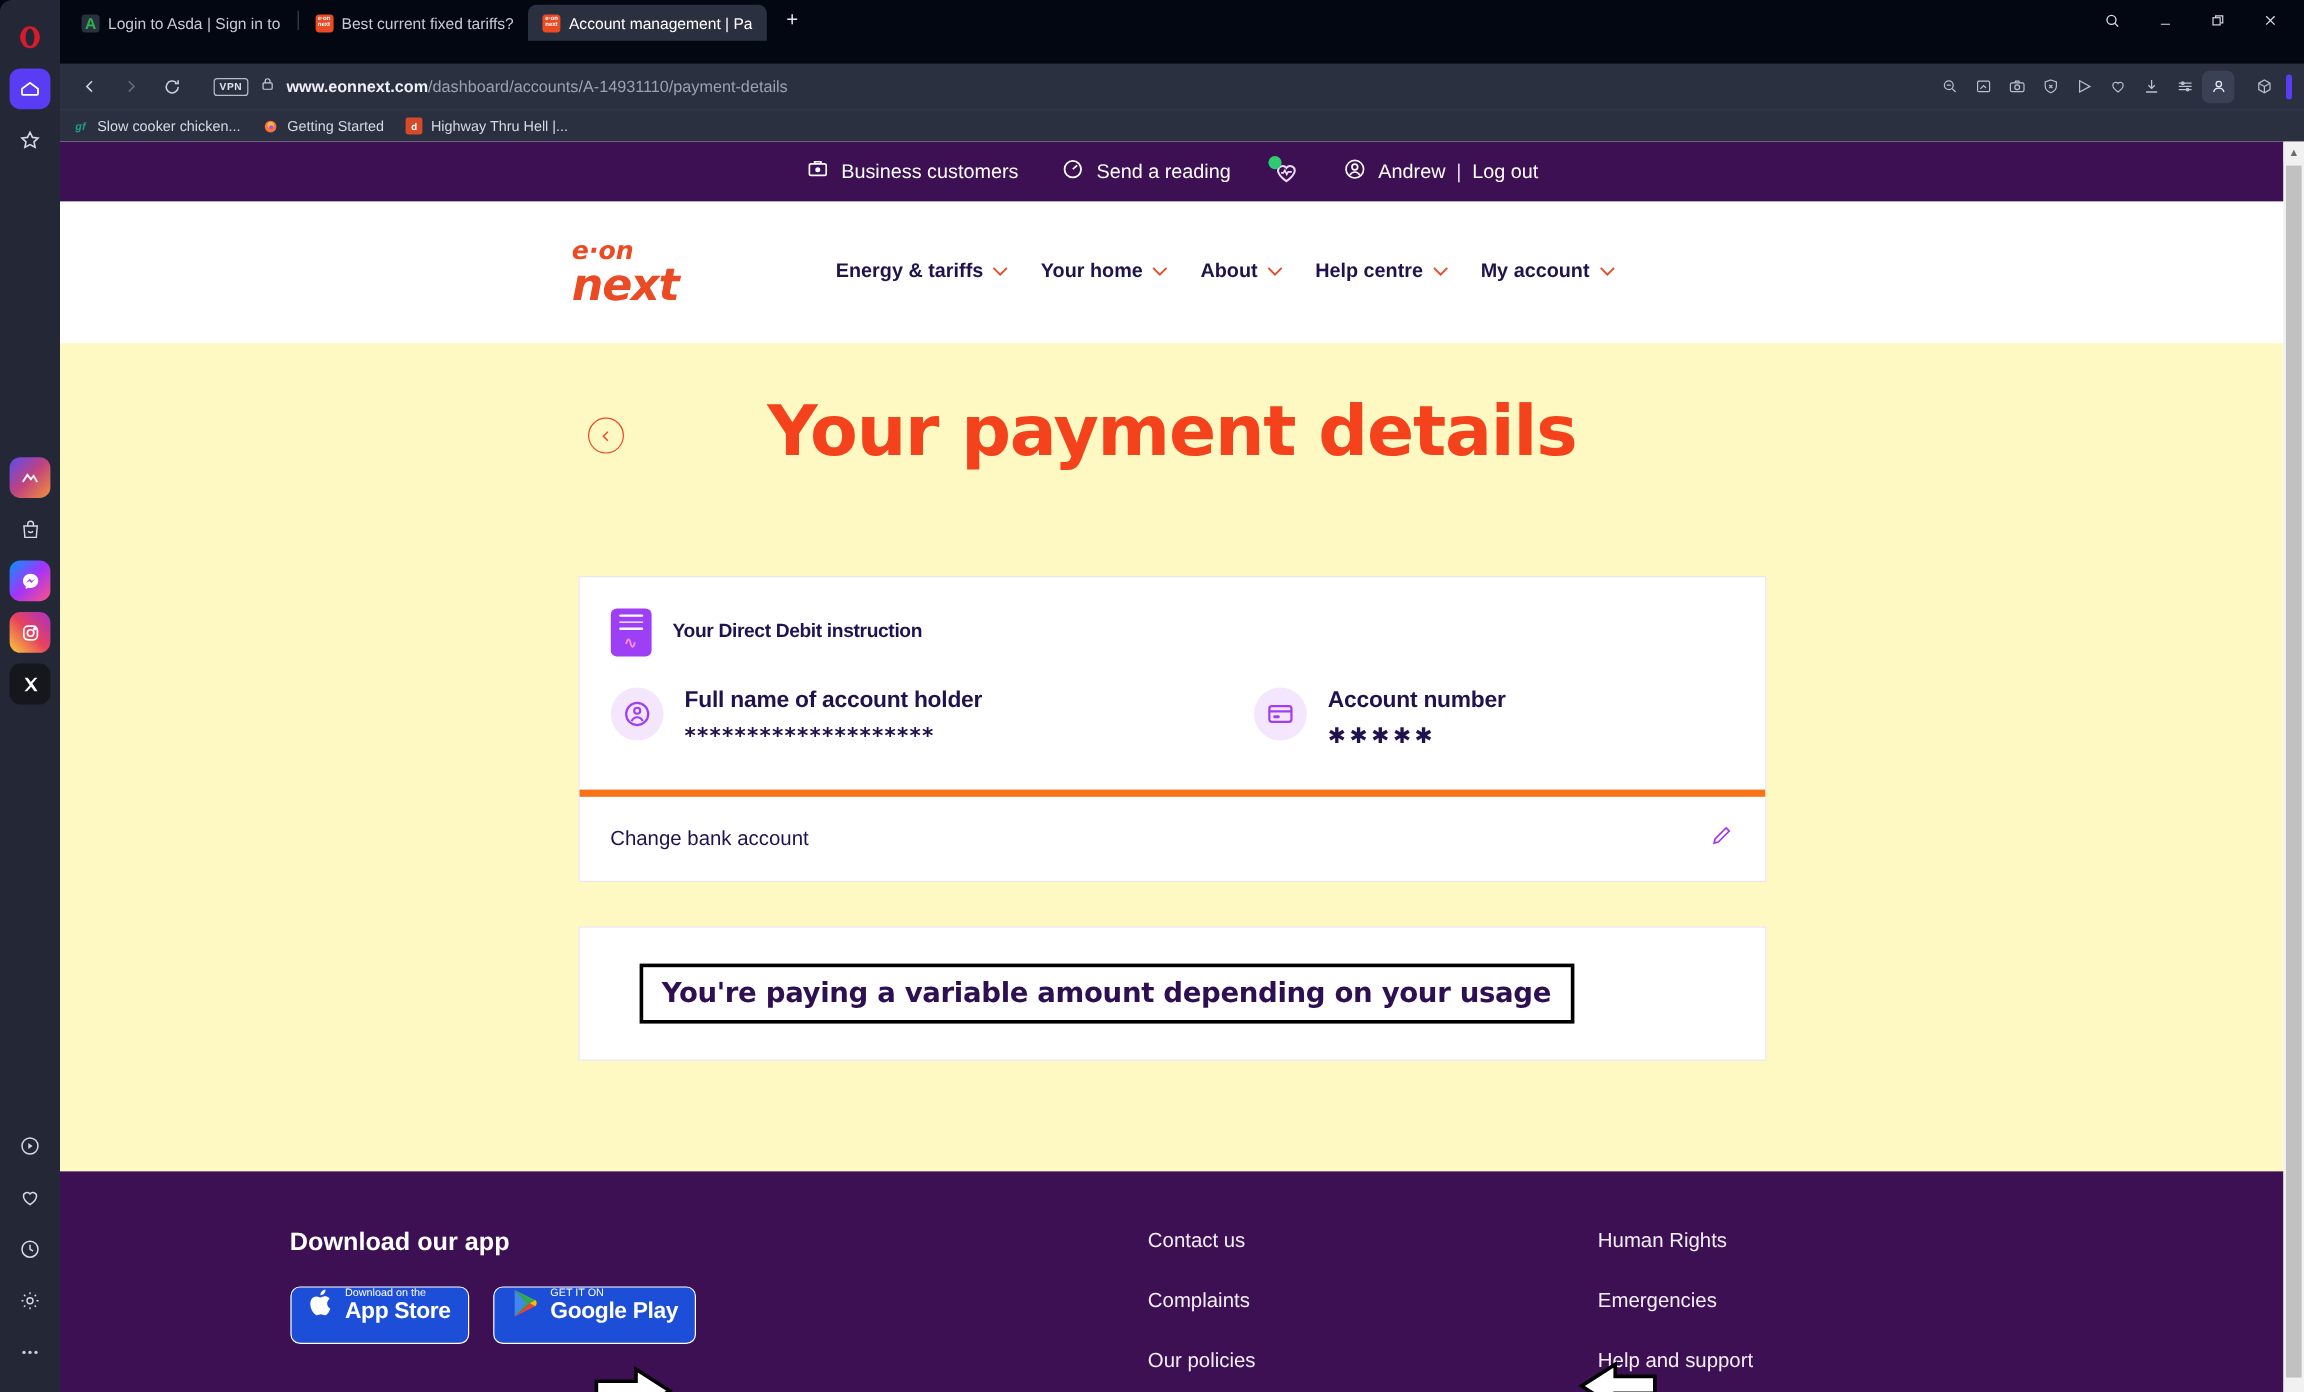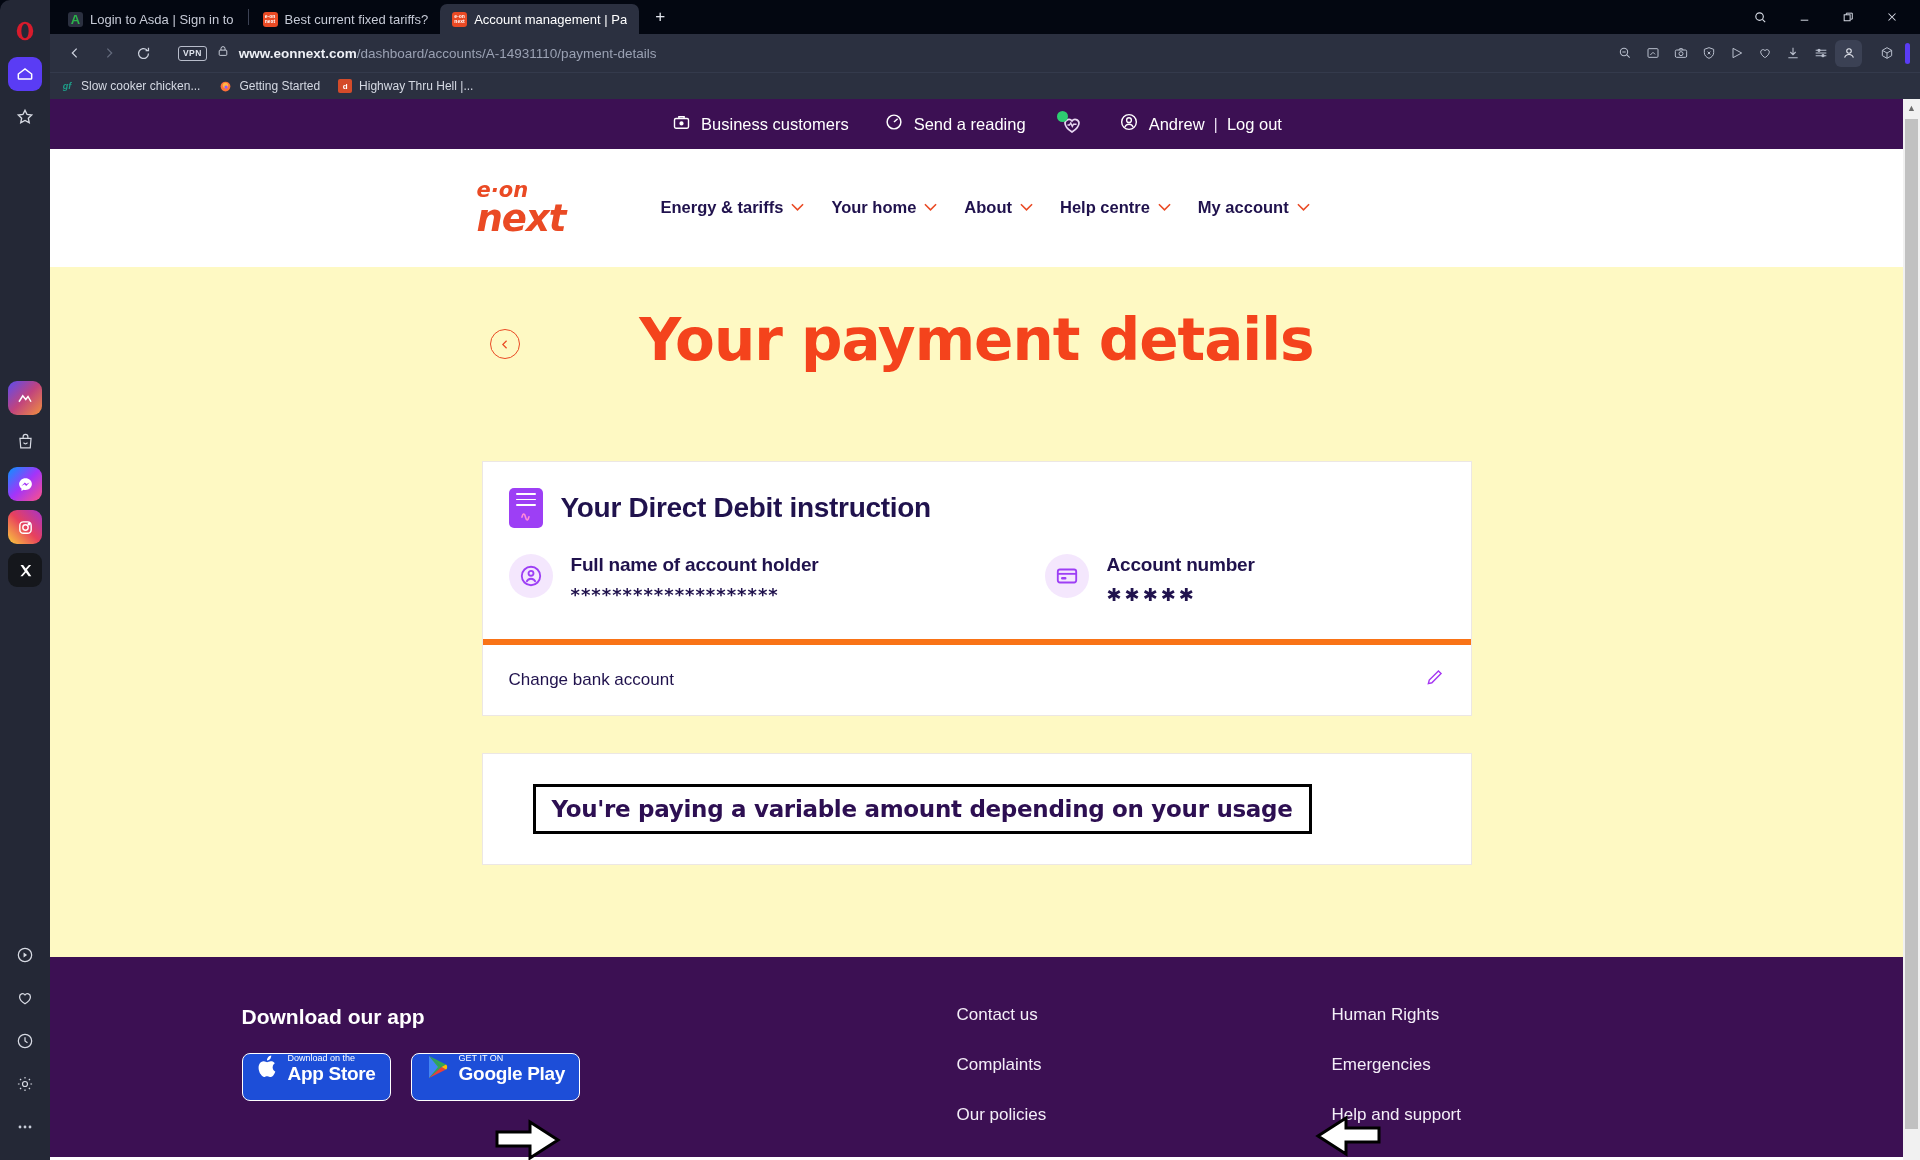--- a/index.html
+++ b/index.html
@@ -56,21 +56,21 @@
   }
   .winctl { margin-left: auto; display: flex; align-items: center; gap: 0; align-self: center; }
   .winctl span {
     width: 44px; height: 30px; display: flex; align-items: center; justify-content: center;
     color: #d8dce6;
   }
 
   
   .addrbar {
     height: 38px; background: #2b3040; display: flex; align-items: center;
-    padding: 0 10px; gap: 4px;
+    padding: 0 10px; gap: 4px; margin-top: 19px;
   }
   .nav-btn {
     width: 30px; height: 30px; display: flex; align-items: center; justify-content: center;
     color: #cdd2de; border-radius: 6px;
   }
   .nav-btn.dim { color: #646b7d; }
   .urlfield {
     flex: 1 1 auto; height: 30px; display: flex; align-items: center; gap: 9px;
     padding: 0 10px; margin-left: 6px; min-width: 0;
   }
@@ -136,21 +136,21 @@
   .nav-inner { width: 1000px; margin: 0 auto; display: flex; align-items: center; gap: 0; }
   .logo { width: 112px; flex: 0 0 112px; }
   .logo .eon {
     color: #ea4a24; font-family: "DejaVu Sans", sans-serif; font-weight: bold;
     font-size: 21px; font-style: italic; line-height: 1;
   }
   .logo .next {
     color: #ea4a24; font-family: "DejaVu Sans", sans-serif; font-weight: bold;
     font-size: 37px; font-style: italic; line-height: .95; letter-spacing: -1px;
   }
-  .nav-links { display: flex; align-items: center; gap: 27px; margin-left: 72px; }
+  .nav-links { display: flex; align-items: center; gap: 27px; margin-left: 108px; }
   .nav-link {
     display: flex; align-items: center; gap: 8px;
     color: #20124d; font-size: 16.5px; font-weight: bold; white-space: nowrap;
   }
   .chev { color: #ea4a24; font-size: 13px; font-weight: normal; }
 
   
   .content { background: #fef9c3; min-height: 690px; padding-top: 34px; position: relative; }
   .hero { position: relative; height: 112px; }
   .back-circle {
@@ -175,21 +175,21 @@
   }
   .dd-icon {
     width: 34px; height: 40px; flex: 0 0 34px;
     background: #9d3ff5; border-radius: 5px;
     display: flex; flex-direction: column; align-items: center; justify-content: center; gap: 4px;
     padding: 5px 0;
   }
   .dd-icon i { display: block; width: 20px; height: 3px; background: #fff; border-radius: 1px; }
   .dd-icon .wave { color: #ff8ad8; font-size: 13px; font-weight: bold; line-height: 1; height: auto; background: none; }
   .card-head h2 {
-    color: #20124d; font-size: 28px; font-weight: bold; letter-spacing: -.3px;
+    color: #20124d; font-size: 16px; font-weight: bold; letter-spacing: -.3px;
   }
   .card-fields {
     display: flex; padding: 0 26px 34px 26px; gap: 16px;
   }
   .field { display: flex; align-items: flex-start; gap: 18px; }
   .field.f1 { width: 520px; }
   .field-ico {
     width: 44px; height: 44px; flex: 0 0 44px; border-radius: 50%;
     background: #f4e7fd; display: flex; align-items: center; justify-content: center;
     color: #9d3ff5;

